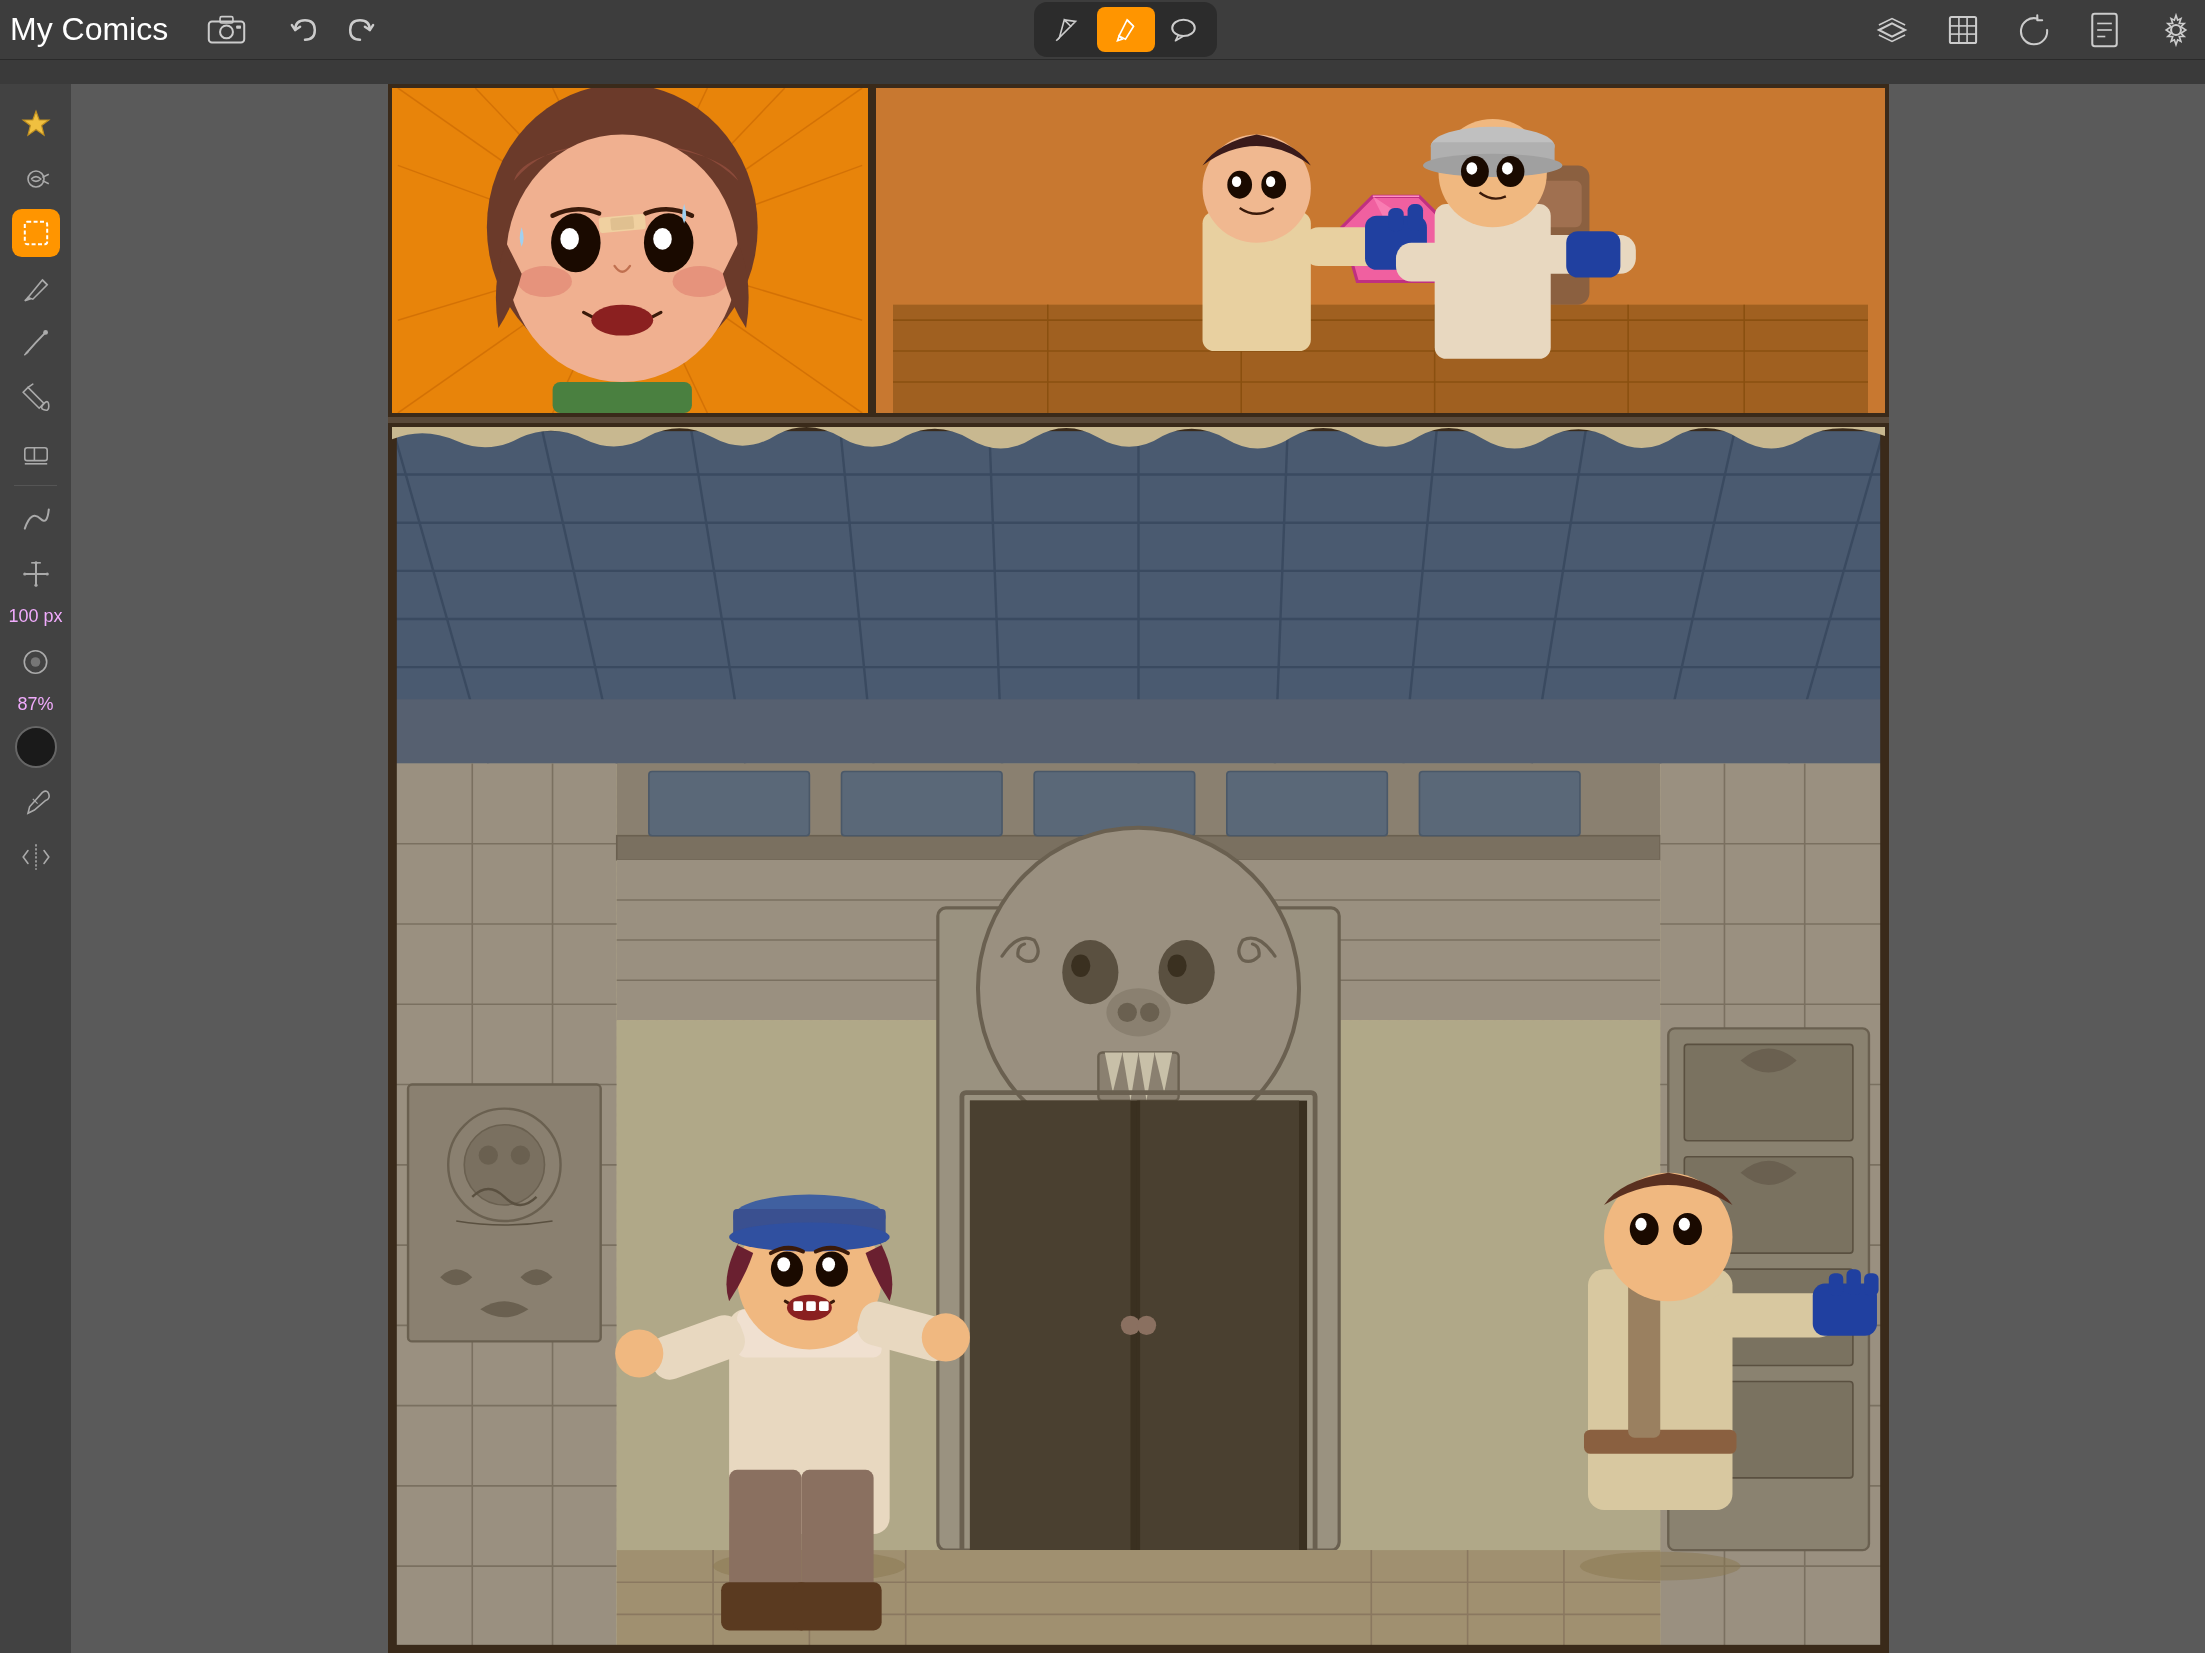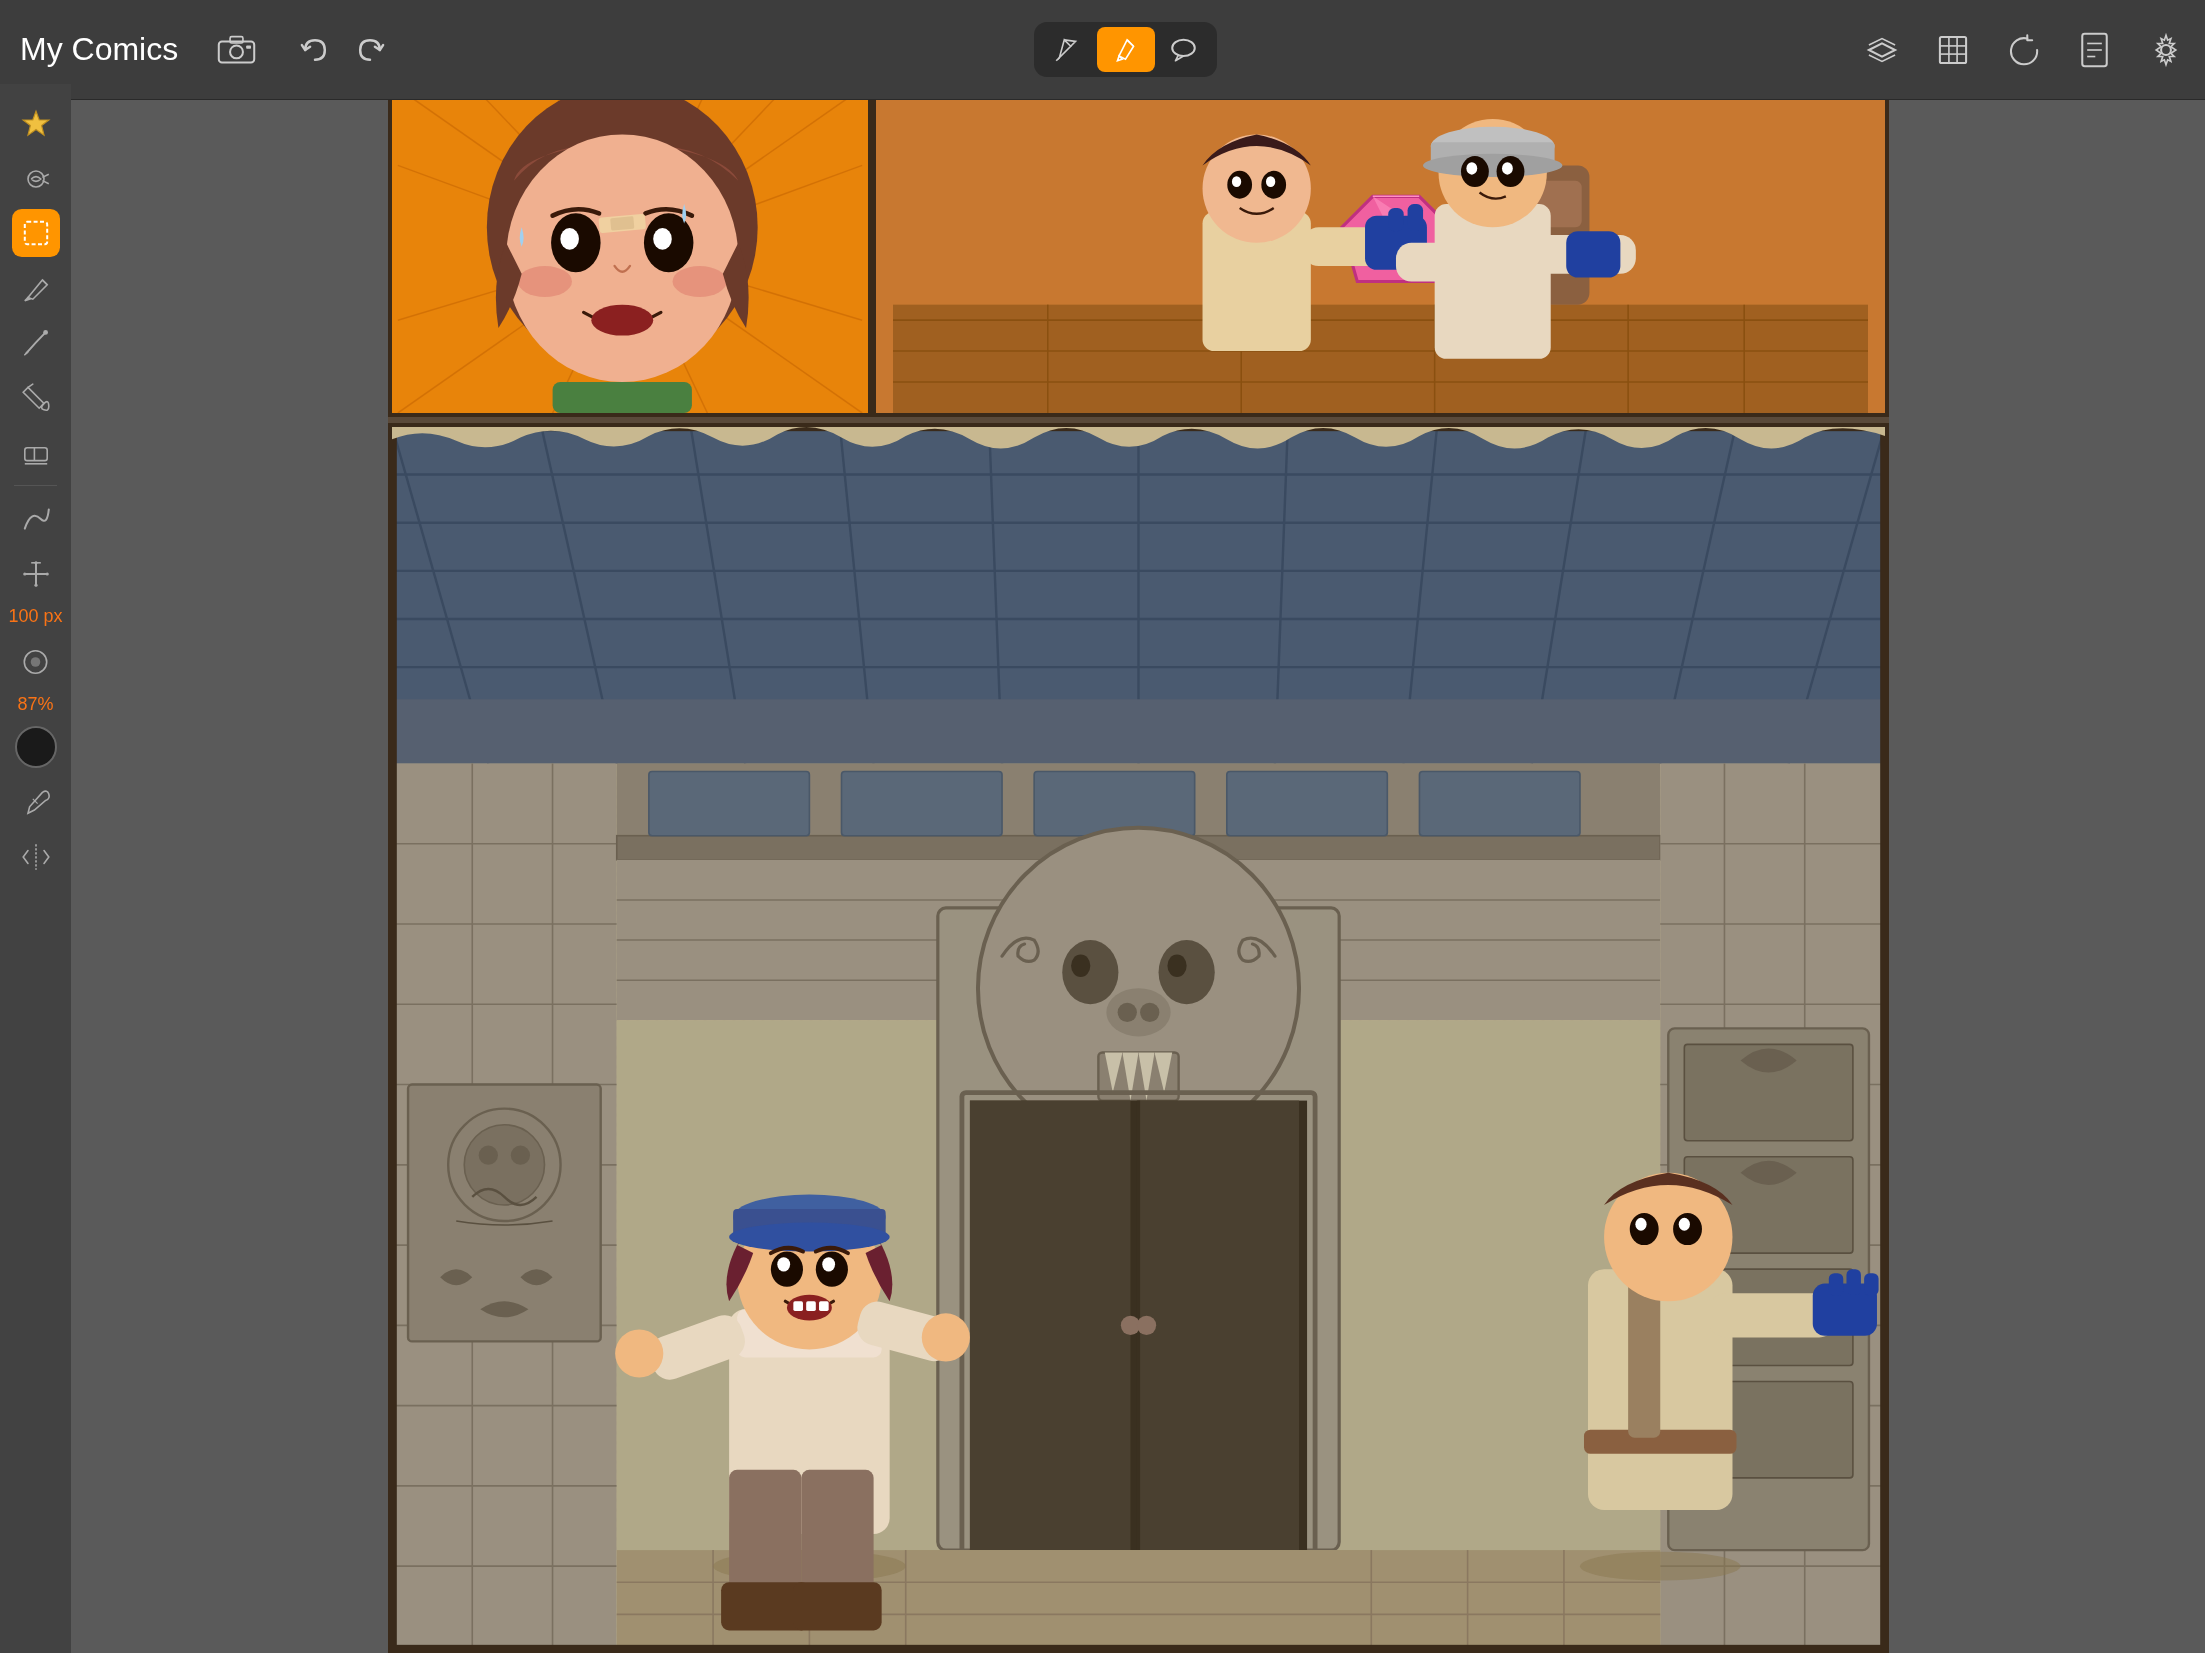--- a/index.html
+++ b/index.html
@@ -9,25 +9,25 @@
       background: #3a3a3a;
       font-family: -apple-system, BlinkMacSystemFont, 'Helvetica Neue', sans-serif;
       overflow: hidden;
       position: relative;
     }
 
     
     #topbar {
       position: absolute;
       top: 0; left: 0; right: 0;
-      height: 100px;
+      height: 60px;
       background: #3d3d3d;
       display: flex;
       align-items: center;
-      padding: 0 20px;
+      padding: 0 10px;
       z-index: 10;
       border-bottom: 0.8px solid #2a2a2a;
     }
     #topbar .app-title {
       color: #ffffff;
       font-size: 32px;
       font-weight: 500;
       margin-right: 39px;
     }
     #topbar .camera-icon {
@@ -112,21 +112,21 @@
     .sidebar-tool.active-star {
       color: #f0c040;
     }
     .sidebar-divider {
       width: 60%;
       height: 0.8px;
       background: #555;
       margin: 3.2px 0;
     }
     .tool-size-text {
-      color: #f97316;
+      color: #f0abfc;
       font-size: 18px;
       text-align: center;
       margin: 1.6px 0;
     }
     .color-swatch {
       width: 42px;
       height: 42px;
       border-radius: 50%;
       background: #1a1a1a;
       cursor: pointer;

